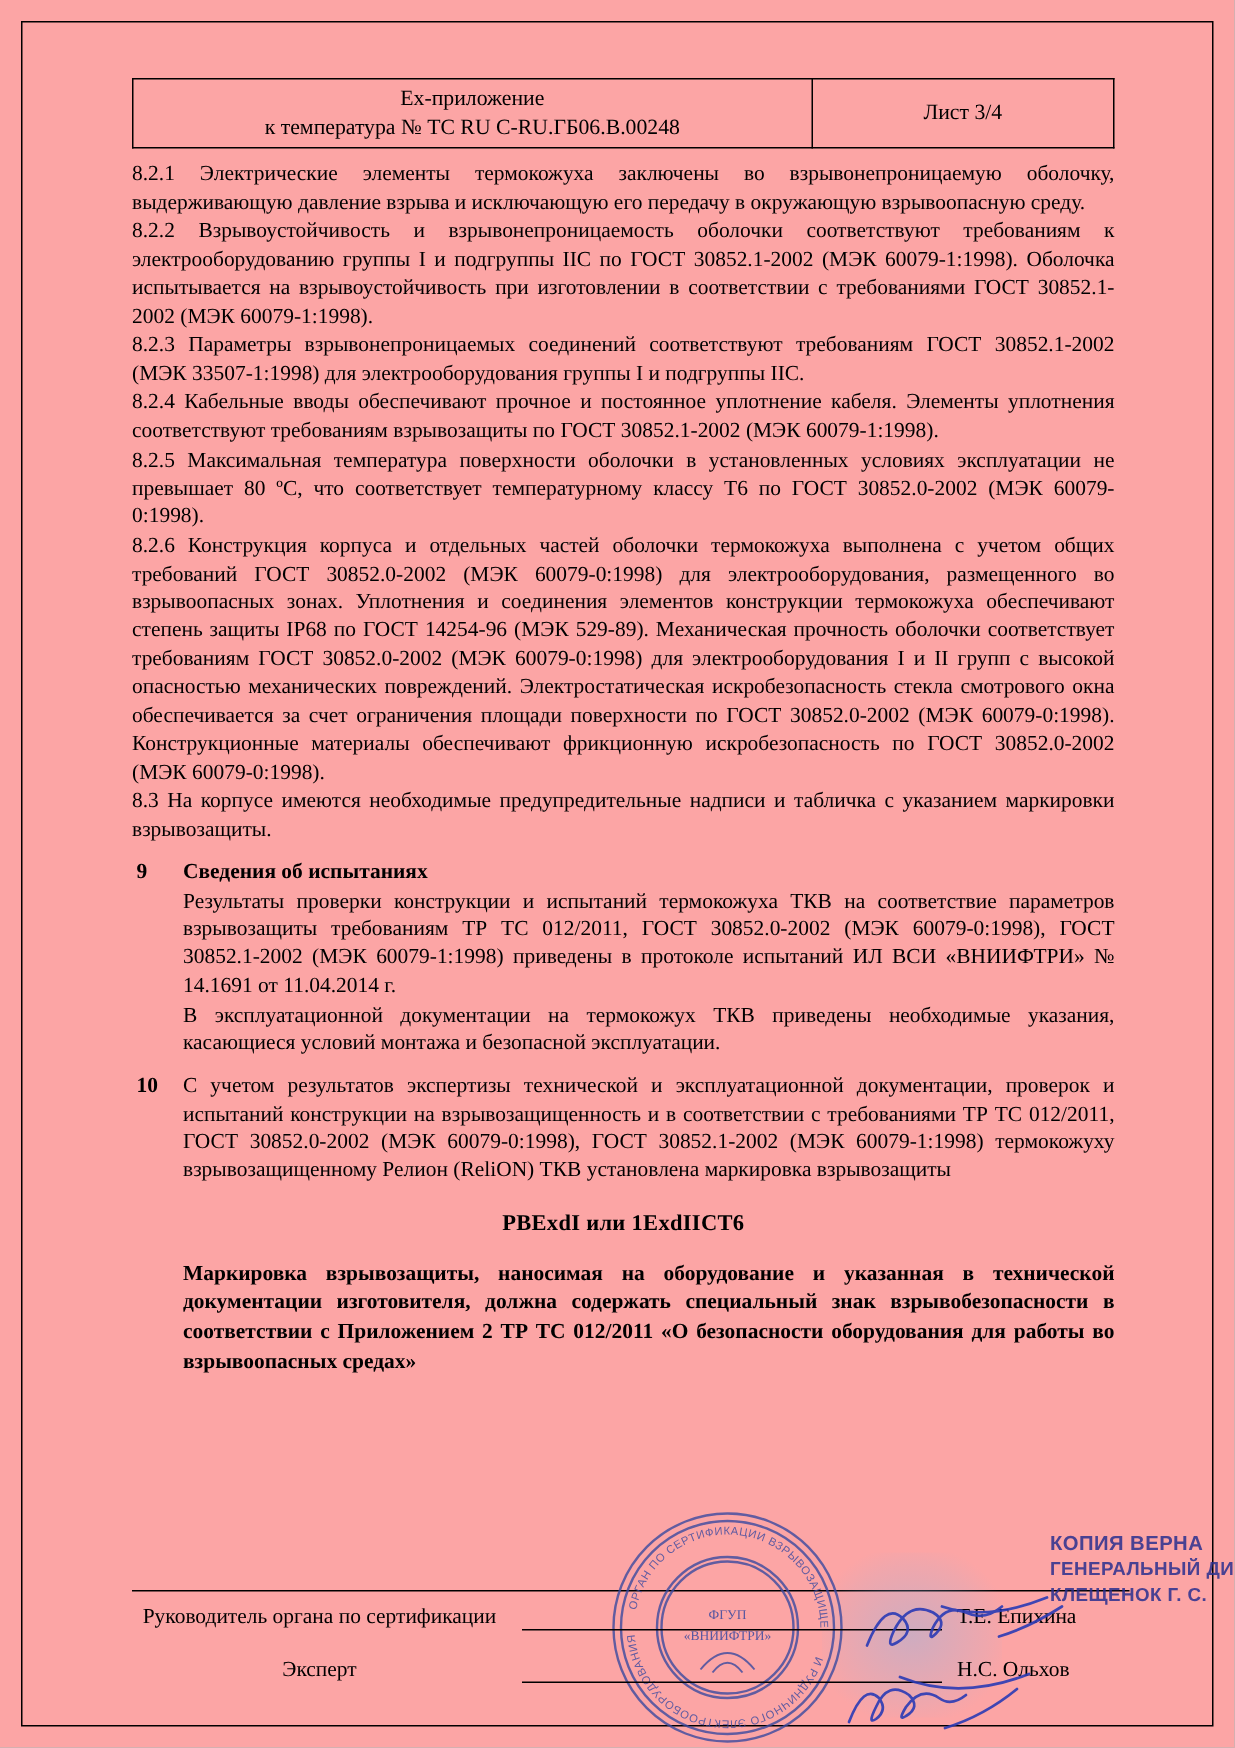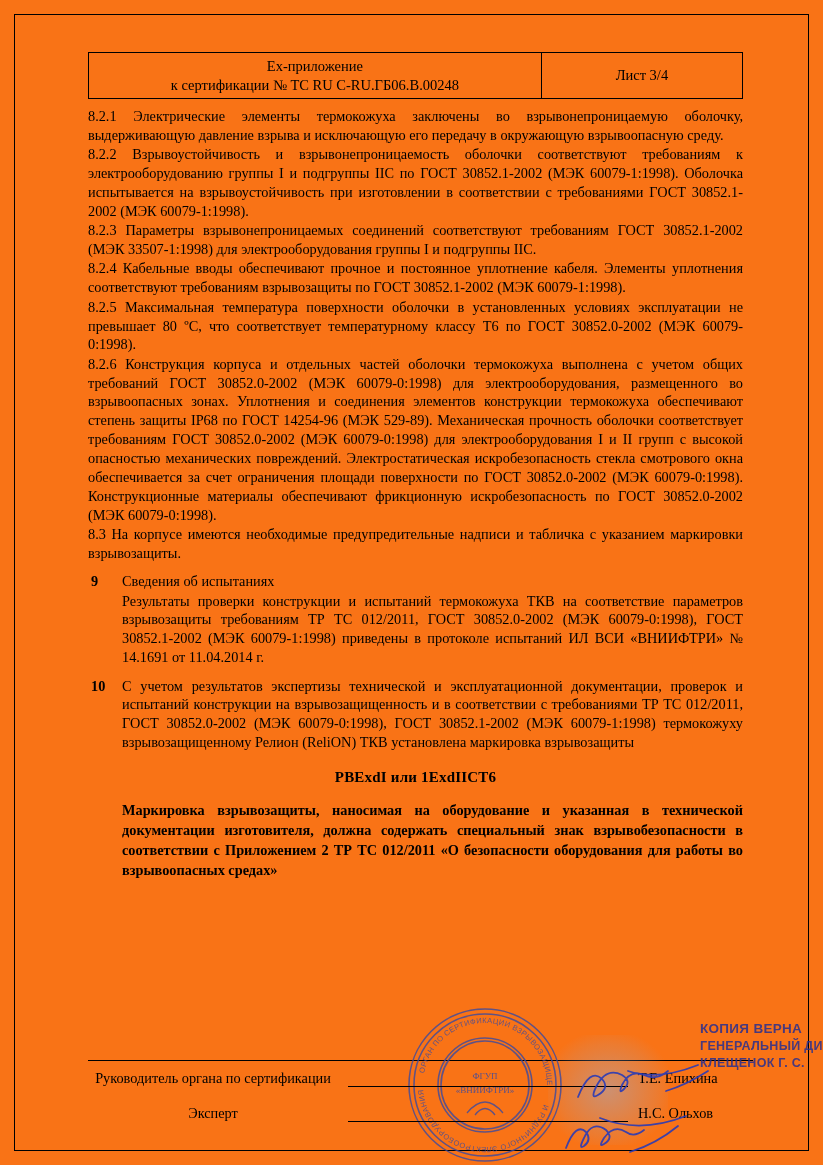--- a/index.html
+++ b/index.html
@@ -4,21 +4,21 @@
 <style>
   html, body {
     margin: 0;
     padding: 0;
     background: #b8b8b8;
   }
   .page {
     position: relative;
     width: 823px;
     height: 1165px;
-    background: #f97316;
+    background: #fca5a5;
     box-sizing: border-box;
     font-family: "Liberation Serif", "DejaVu Serif", serif;
     color: #000000;
     overflow: hidden;
   }
   .border-frame {
     position: absolute;
     left: 14px;
     top: 14px;
     right: 14px;
@@ -83,21 +83,21 @@
     width: 34px;
     flex: 0 0 34px;
     font-weight: bold;
     padding-left: 3px;
     box-sizing: border-box;
   }
   .section .sec-body {
     flex: 1 1 auto;
   }
   .section .sec-title {
-    font-weight: normal;
+    font-weight: bold;
     margin-bottom: 1px;
   }
   .section .sec-body p {
     margin: 0 0 0.5px 0;
     text-align: justify;
   }
 
   .marking-code {
     text-align: center;
     font-weight: bold;
@@ -215,21 +215,21 @@
 <div class="page">
   <div class="border-frame"></div>
 
   <div class="content">
 
     <table class="hdr-table">
       <tbody>
           <tr>
         <td class="hdr-left">
           <div>Ex-приложение</div>
-          <div>к сертификации № ТС RU C-RU.ГБ06.В.00248</div>
+          <div>к температура № ТС RU C-RU.ГБ06.В.00248</div>
         </td>
         <td class="hdr-right">Лист 3/4</td>
       </tr>
     </tbody>
       </table>
 
     <div class="body-text">
       <p>8.2.1 Электрические элементы термокожуха заключены во взрывонепроницаемую оболочку, выдерживающую давление взрыва и исключающую его передачу в окружающую взрывоопасную среду.</p>
       <p>8.2.2 Взрывоустойчивость и взрывонепроницаемость оболочки соответствуют требованиям к электрооборудованию группы I и подгруппы IIС по ГОСТ 30852.1-2002 (МЭК 60079-1:1998). Оболочка испытывается на взрывоустойчивость при изготовлении в соответствии с требованиями ГОСТ 30852.1-2002 (МЭК 60079-1:1998).</p>
       <p>8.2.3 Параметры взрывонепроницаемых соединений соответствуют требованиям ГОСТ 30852.1-2002 (МЭК 33507-1:1998) для электрооборудования группы I и подгруппы IIС.</p>
@@ -237,20 +237,21 @@
       <p>8.2.5 Максимальная температура поверхности оболочки в установленных условиях эксплуатации не превышает 80 ºС, что соответствует температурному классу Т6 по ГОСТ 30852.0-2002 (МЭК 60079-0:1998).</p>
       <p class="gap-above">8.2.6 Конструкция корпуса и отдельных частей оболочки термокожуха выполнена с учетом общих требований ГОСТ 30852.0-2002 (МЭК 60079-0:1998) для электрооборудования, размещенного во взрывоопасных зонах. Уплотнения и соединения элементов конструкции термокожуха обеспечивают степень защиты IР68 по ГОСТ 14254-96 (МЭК 529-89). Механическая прочность оболочки соответствует требованиям ГОСТ 30852.0-2002 (МЭК 60079-0:1998) для электрооборудования I и II групп с высокой опасностью механических повреждений. Электростатическая искробезопасность стекла смотрового окна обеспечивается за счет ограничения площади поверхности по ГОСТ 30852.0-2002 (МЭК 60079-0:1998). Конструкционные материалы обеспечивают фрикционную искробезопасность по ГОСТ 30852.0-2002 (МЭК 60079-0:1998).</p>
       <p class="gap-above">8.3 На корпусе имеются необходимые предупредительные надписи и табличка с указанием маркировки взрывозащиты.</p>
     </div>
 
     <div class="section">
       <div class="num">9</div>
       <div class="sec-body">
         <div class="sec-title">Сведения об испытаниях</div>
         <p>Результаты проверки конструкции и испытаний термокожуха ТКВ на соответствие параметров взрывозащиты требованиям ТР ТС 012/2011, ГОСТ 30852.0-2002 (МЭК 60079-0:1998), ГОСТ 30852.1-2002 (МЭК 60079-1:1998) приведены в протоколе испытаний ИЛ ВСИ «ВНИИФТРИ» № 14.1691 от 11.04.2014 г.</p>
+        <p>В эксплуатационной документации на термокожух ТКВ приведены необходимые указания, касающиеся условий монтажа и безопасной эксплуатации.</p>
       </div>
     </div>
 
     <div class="section">
       <div class="num">10</div>
       <div class="sec-body">
         <p>С учетом результатов экспертизы технической и эксплуатационной документации, проверок и испытаний конструкции на взрывозащищенность и в соответствии с требованиями ТР ТС 012/2011, ГОСТ 30852.0-2002 (МЭК 60079-0:1998), ГОСТ 30852.1-2002 (МЭК 60079-1:1998) термокожуху взрывозащищенному Релион (ReliON) ТКВ установлена маркировка взрывозащиты</p>
       </div>
     </div>
 

